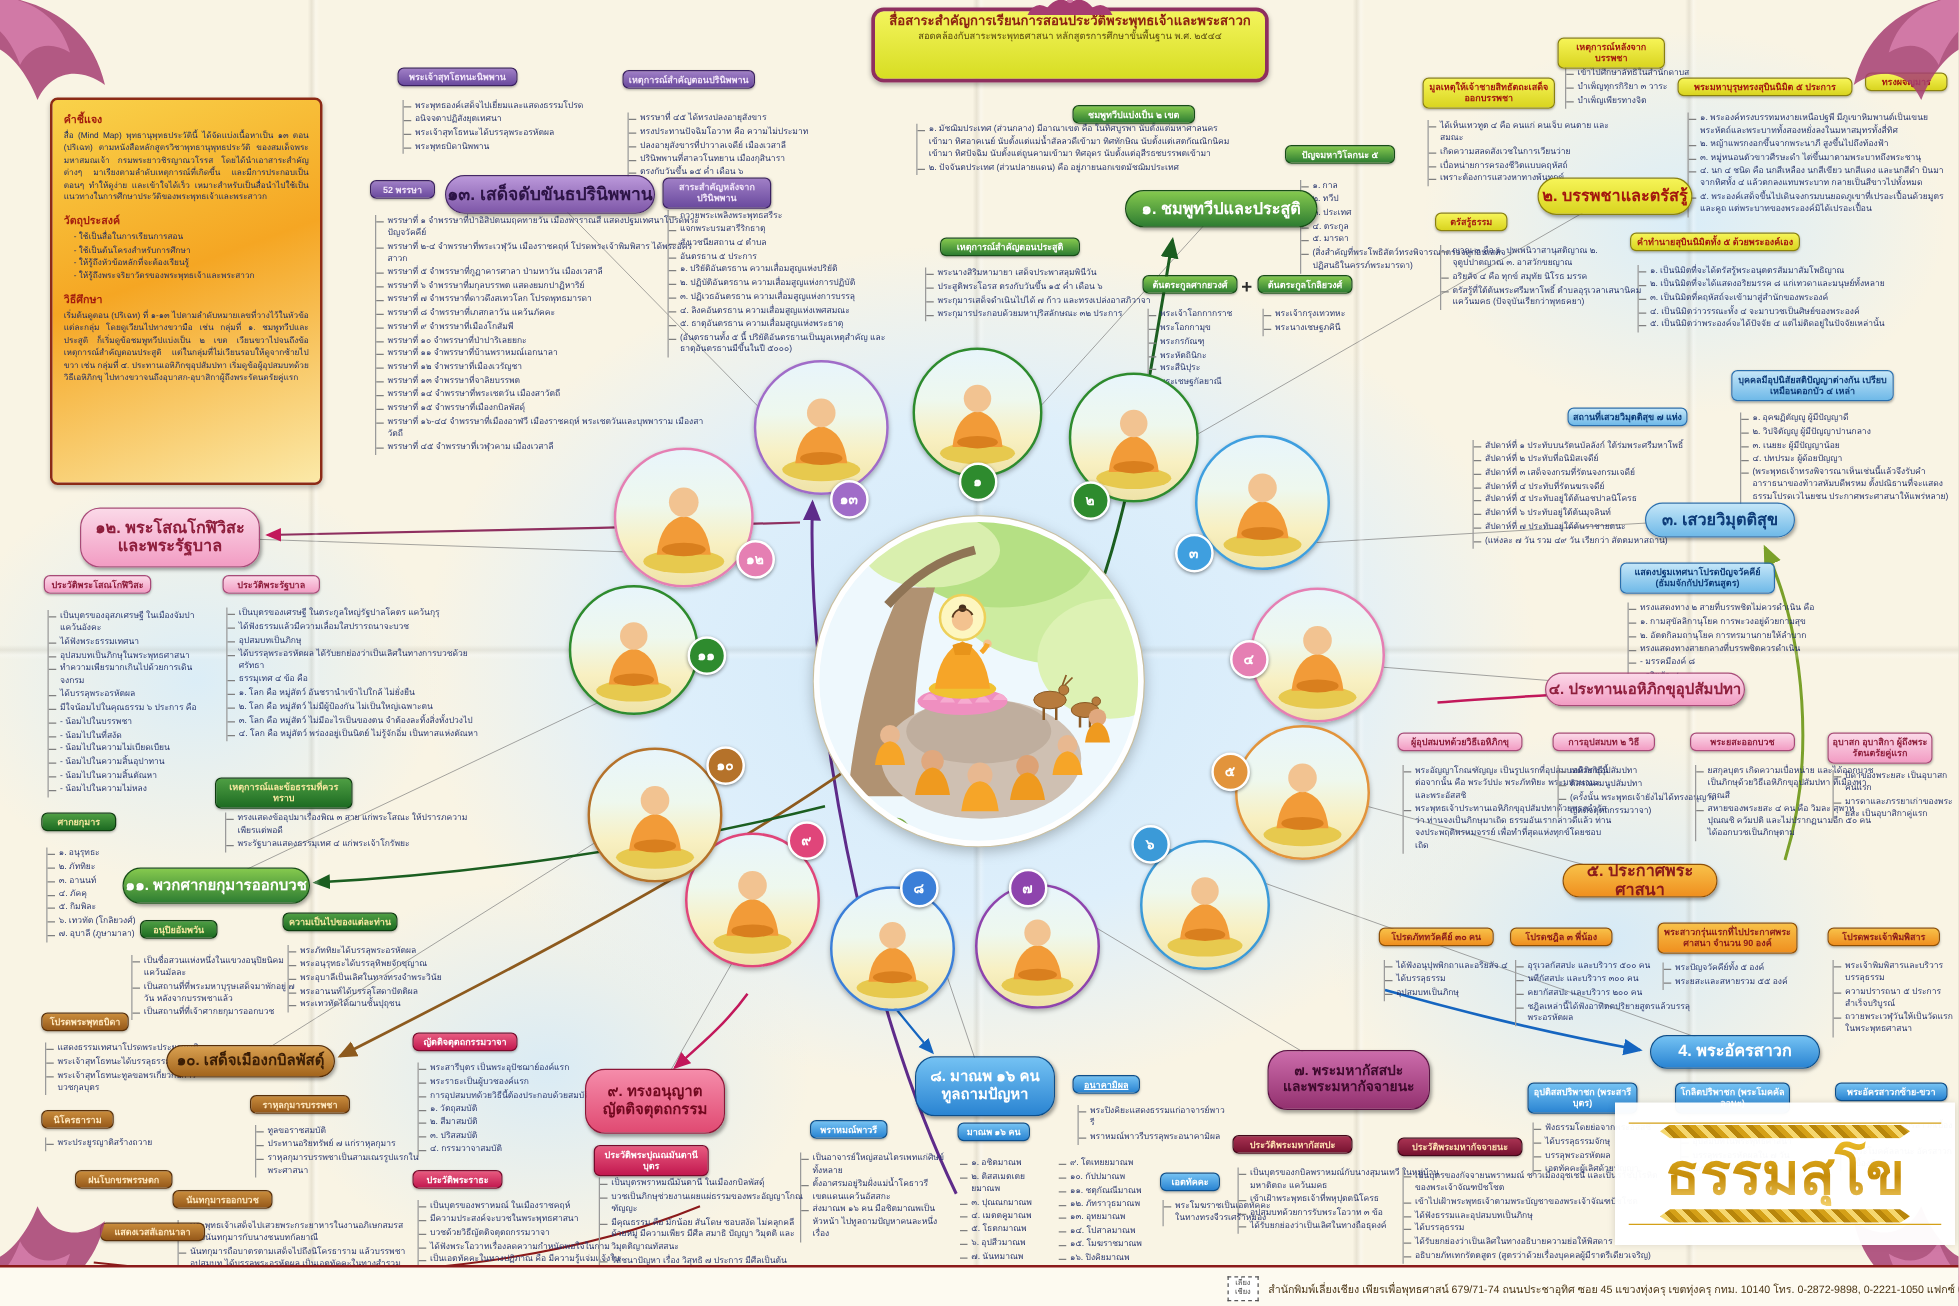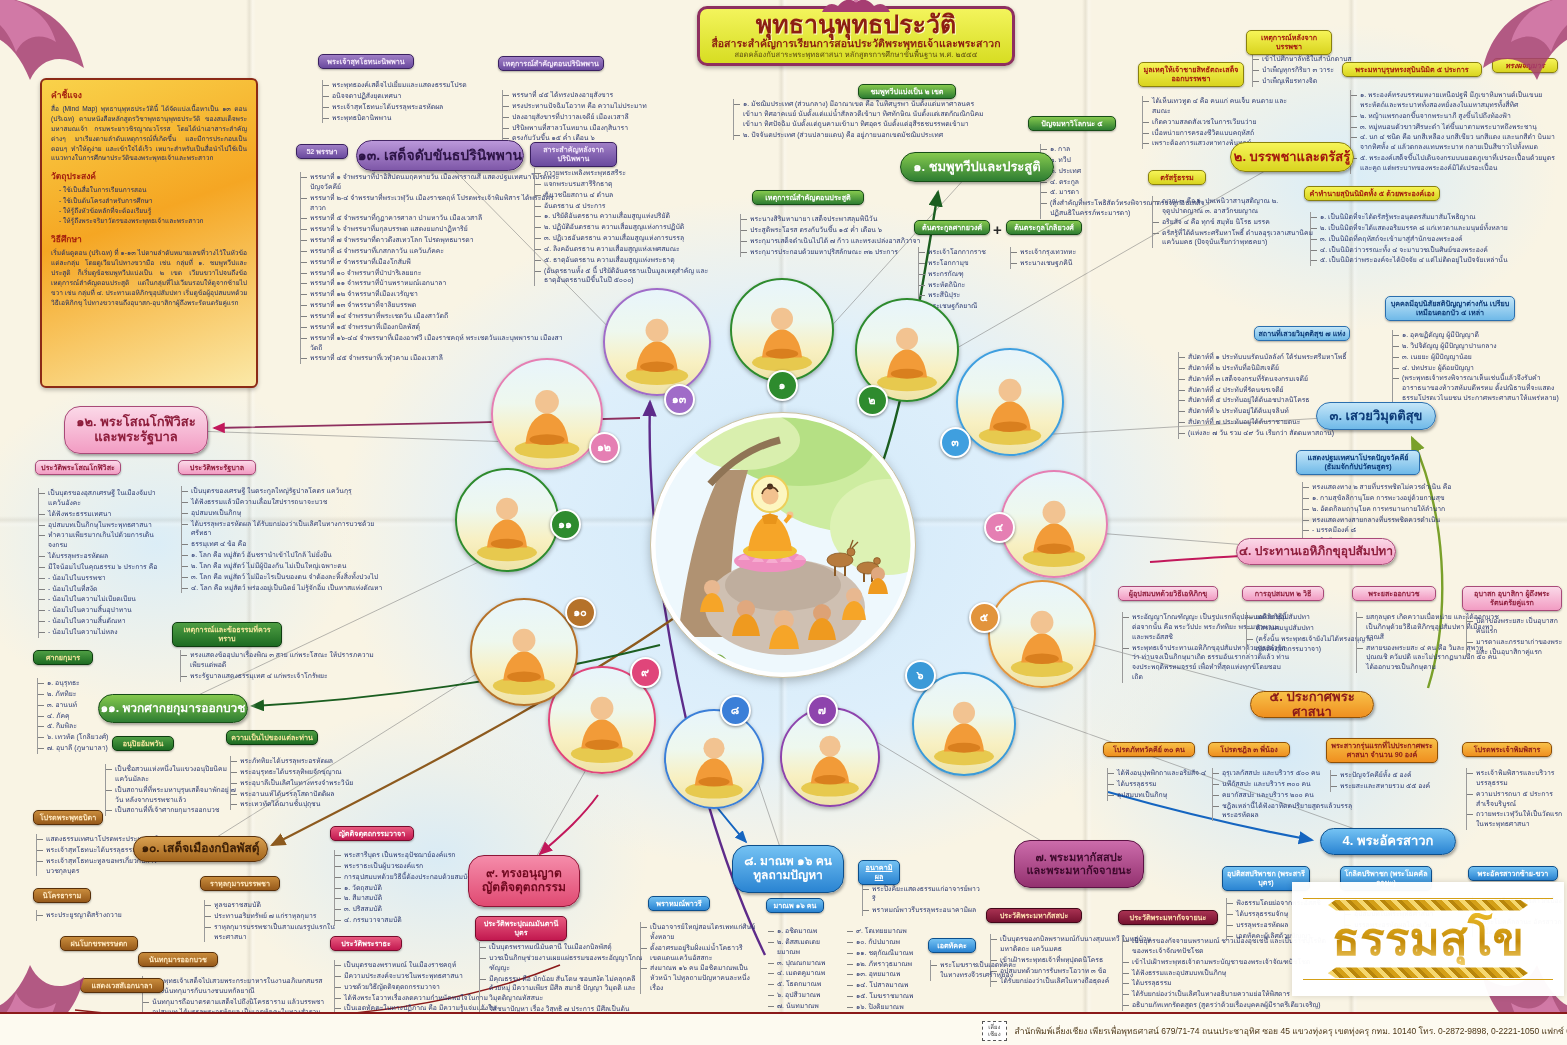--- a/index.html
+++ b/index.html
@@ -163,21 +163,20 @@
         <path d="M0,0 C45,6 78,28 88,72 C66,56 44,62 34,84 C24,58 8,44 0,42 Z" opacity=".85"></path>
     <path d="M0,0 C30,4 52,18 60,46 C44,36 28,40 20,56 C14,38 4,28 0,26 Z" fill="#d179a6"></path>
       </g>
   </svg>
   <svg class="crown" viewBox="0 0 76 16">
     <path d="M4,16 Q10,4 20,10 Q28,0 38,6 Q48,0 56,10 Q66,4 72,16 Z" fill="#a63d72"></path>
     <circle cx="38" cy="4" r="2.4" fill="#d179a6"></circle>
   </svg>
 
   <div class="banner">
-    <div class="t1">พุทธานุพุทธประวัติ</div>
     <div class="t2">สื่อสาระสำคัญการเรียนการสอนประวัติพระพุทธเจ้าและพระสาวก</div>
     <div class="t3">สอดคล้องกับสาระพระพุทธศาสนา หลักสูตรการศึกษาขั้นพื้นฐาน พ.ศ. ๒๕๔๔</div>
   </div>
 
   <div class="intro">
     <h3>คำชี้แจง</h3>
     <p>สื่อ (Mind Map) พุทธานุพุทธประวัตินี้ ได้จัดแบ่งเนื้อหาเป็น ๑๓ ตอน (ปริเฉท) ตามหนังสือหลักสูตรวิชาพุทธานุพุทธประวัติ ของสมเด็จพระมหาสมณเจ้า กรมพระยาวชิรญาณวโรรส โดยได้นำเอาสาระสำคัญต่างๆ มาเรียงตามลำดับเหตุการณ์ที่เกิดขึ้น และมีการประกอบเป็นตอนๆ ทำให้ดูง่าย และเข้าใจได้เร็ว เหมาะสำหรับเป็นสื่อนำไปใช้เป็นแนวทางในการศึกษาประวัติของพระพุทธเจ้าและพระสาวก</p>
     <h3>วัตถุประสงค์</h3>
     <ul id="objList">
         <li>ใช้เป็นสื่อในการเรียนการสอน</li>
@@ -312,21 +311,21 @@
         <li>บำเพ็ญเพียรทางจิต</li>
       </ul>
       <div class="box th-yellow" style="left: 1342px; top: 62px; width: 140px;">พระมหาบุรุษทรงสุบินนิมิต ๕ ประการ</div>
       <ul class="items" style="left: 1350px; top: 90px; width: 208px;">
         <li>๑. พระองค์ทรงบรรทมหงายเหนือปฐพี มีภูเขาหิมพานต์เป็นเขนย พระหัตถ์และพระบาททั้งสองหยั่งลงในมหาสมุทรทั้งสี่ทิศ</li>
         <li>๒. หญ้าแพรกงอกขึ้นจากพระนาภี สูงขึ้นไปถึงท้องฟ้า</li>
         <li>๓. หมู่หนอนตัวขาวศีรษะดำ ไต่ขึ้นมาตามพระบาทถึงพระชานุ</li>
         <li>๔. นก ๔ ชนิด คือ นกสีเหลือง นกสีเขียว นกสีแดง และนกสีดำ บินมาจากทิศทั้ง ๔ แล้วตกลงแทบพระบาท กลายเป็นสีขาวไปทั้งหมด</li>
         <li>๕. พระองค์เสด็จขึ้นไปเดินจงกรมบนยอดภูเขาที่เปรอะเปื้อนด้วยมูตรและคูถ แต่พระบาทของพระองค์มิได้เปรอะเปื้อน</li>
       </ul>
-      <div class="box th-yellow" style="left: 1492px; top: 58px; width: 66px; font-style: italic;">ทรงผจญมาร</div>
+      <div class="box th-yellow" style="left: 1492px; top: 58px; width: 66px;">ทรงผจญมาร</div>
       <div class="box th-yellow" style="left: 1304px; top: 186px; width: 136px;">คำทำนายสุบินนิมิตทั้ง ๕ ด้วยพระองค์เอง</div>
       <ul class="items" style="left: 1310px; top: 212px; width: 243px;">
         <li>๑. เป็นนิมิตที่จะได้ตรัสรู้พระอนุตตรสัมมาสัมโพธิญาณ</li>
         <li>๒. เป็นนิมิตที่จะได้แสดงอริยมรรค ๘ แก่เทวดาและมนุษย์ทั้งหลาย</li>
         <li>๓. เป็นนิมิตที่คฤหัสถ์จะเข้ามาสู่สำนักของพระองค์</li>
         <li>๔. เป็นนิมิตว่าวรรณะทั้ง ๔ จะมาบวชเป็นศิษย์ของพระองค์</li>
         <li>๕. เป็นนิมิตว่าพระองค์จะได้ปัจจัย ๔ แต่ไม่ติดอยู่ในปัจจัยเหล่านั้น</li>
       </ul>
       <div class="box th-yellow" style="left: 1148px; top: 170px; width: 58px;">ตรัสรู้ธรรม</div>
       <ul class="items" style="left: 1152px; top: 196px; width: 162px;">
@@ -373,21 +372,21 @@
       <ul class="items" style="left: 1246px; top: 612px; width: 128px;">
         <li>เอหิภิกขุอุปสัมปทา</li>
         <li>ติสรณคมนูปสัมปทา</li>
         <li>(ครั้งนั้น พระพุทธเจ้ายังไม่ได้ทรงอนุญาตญัตติจตุตถกรรมวาจา)</li>
       </ul>
       <div class="box th-pink" style="left: 1352px; top: 586px; width: 84px;">พระยสะออกบวช</div>
       <ul class="items" style="left: 1356px; top: 612px; width: 145px;">
         <li>ยสกุลบุตร เกิดความเบื่อหน่าย และได้ออกบวชเป็นภิกษุด้วยวิธีเอหิภิกขุอุปสัมปทา ที่เมืองพาราณสี</li>
         <li>สหายของพระยสะ ๔ คน คือ วิมละ สุพาหุ ปุณณชิ ควัมปติ และไม่ปรากฏนามอีก ๕๐ คน ได้ออกบวชเป็นภิกษุตาม</li>
       </ul>
-      <div class="box th-pink" style="left: 1462px; top: 586px; width: 100px; text-align: center;">อุบาสก อุบาสิกา ผู้ถึงพระรัตนตรัยคู่แรก</div>
+      <div class="box th-pink" style="left: 1462px; top: 586px; width: 84px; text-align: center;">อุบาสก อุบาสิกา ผู้ถึงพระรัตนตรัยคู่แรก</div>
       <ul class="items" style="left: 1466px; top: 616px; width: 96px;">
         <li>บิดาของพระยสะ เป็นอุบาสกคนแรก</li>
         <li>มารดาและภรรยาเก่าของพระยสะ เป็นอุบาสิกาคู่แรก</li>
       </ul>
       <div class="pill th-orange" style="left: 1250px; top: 691px; width: 122px; height: 25px; font-size: 13px;">๕. ประกาศพระศาสนา</div>
       <div class="box th-orange" style="left: 1103px; top: 742px; width: 92px;">โปรดภัททวัคคีย์ ๓๐ คน</div>
       <ul class="items" style="left: 1107px; top: 768px; width: 130px;">
         <li>ได้ฟังอนุปุพพิกถาและอริยสัจ ๔</li>
         <li>ได้บรรลุธรรม</li>
         <li>อุปสมบทเป็นภิกษุ</li>
@@ -468,21 +467,21 @@
         <li>๘. เหมกมาณพ</li>
         <li>๙. โตเทยยมาณพ</li>
         <li>๑๐. กัปปมาณพ</li>
         <li>๑๑. ชตุกัณณีมาณพ</li>
         <li>๑๒. ภัทราวุธมาณพ</li>
         <li>๑๓. อุทยมาณพ</li>
         <li>๑๔. โปสาลมาณพ</li>
         <li>๑๕. โมฆราชมาณพ</li>
         <li>๑๖. ปิงคิยมาณพ</li>
       </ul>
-      <div class="box th-blue" style="left: 858px; top: 860px; width: 42px; text-decoration: underline;">อนาคามิผล</div>
+      <div class="box th-blue" style="left: 858px; top: 860px; width: 54px; text-decoration: underline;">อนาคามิผล</div>
       <ul class="items" style="left: 862px; top: 884px; width: 118px;">
         <li>พระปิงคิยะแสดงธรรมแก่อาจารย์พาวรี</li>
         <li>พราหมณ์พาวรีบรรลุพระอนาคามิผล</li>
       </ul>
       <div class="box th-blue" style="left: 928px; top: 938px; width: 48px;">เอตทัคคะ</div>
       <ul class="items" style="left: 930px; top: 960px; width: 86px;">
         <li>พระโมฆราชเป็นเอตทัคคะในทางทรงจีวรเศร้าหมอง</li>
       </ul>
       <div class="pill th-crimson" style="left: 468px; top: 855px; width: 110px; height: 50px; font-size: 12px;">๙. ทรงอนุญาต
 ญัตติจตุตถกรรม</div>

